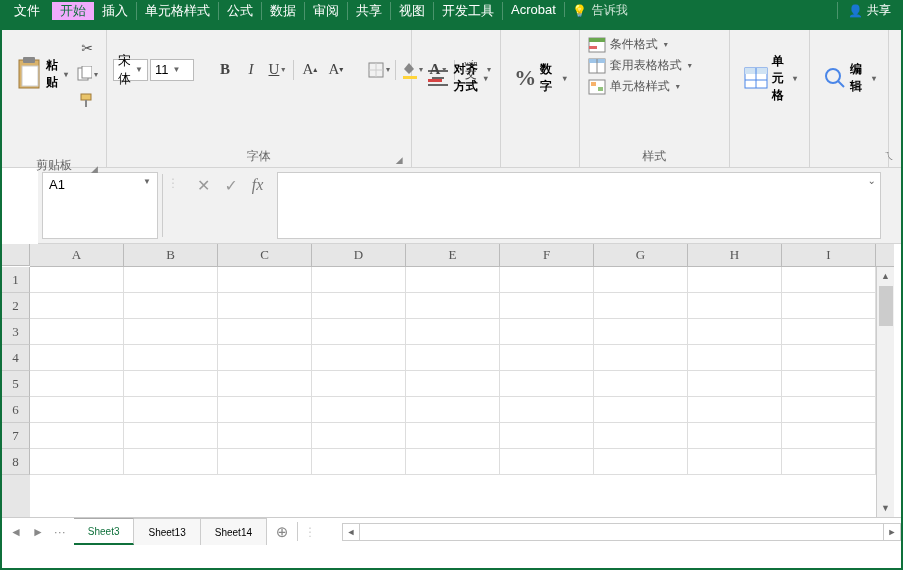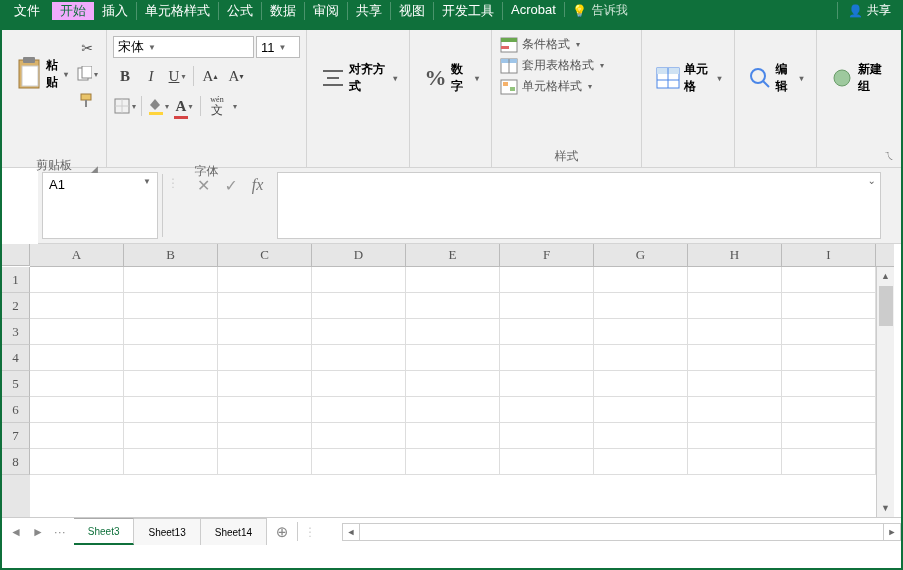--- a/index.html
+++ b/index.html
@@ -13,21 +13,21 @@
 .share { display: flex; align-items: center; gap: 4px; padding: 0 10px; border-left: 1px solid rgba(255,255,255,0.25); }
 .ribbon { background: #f1f1f1; border-bottom: 1px solid #d4d4d4; height: 138px; display: flex; position: relative; }
 .group { border-right: 1px solid #d4d4d4; display: flex; flex-direction: column; padding: 4px 6px 0; }
 .group-body { flex: 1; display: flex; }
 .group-label { text-align: center; font-size: 12px; color: #666; padding: 2px 0; position: relative; margin-top: 41px; }
 .launcher { position: absolute; right: 2px; bottom: 2px; font-size: 9px; color: #888; cursor: pointer; }
 .vbtn { display: flex; flex-direction: row; align-items: center; justify-content: flex-end; padding: 2px 6px; cursor: pointer; font-size: 12px; gap: 2px; font-weight: bold; }
 .vbtn .ic { width: 32px; height: 38px; display: flex; align-items: center; justify-content: center; }
 .side-col { display: flex; flex-direction: column; gap: 6px; padding: 4px 2px; }
 .small-ic { width: 22px; height: 20px; display: flex; align-items: center; justify-content: center; cursor: pointer; font-size: 14px; color: #555; }
-.font-box { display: flex; flex-direction: column; gap: 6px; padding: 2px 0; }
+.font-box { display: flex; flex-direction: row; gap: 19px; padding: 2px 0; }
 .row { display: flex; gap: 2px; align-items: center; }
 .combo { background: #fff; border: 1px solid #bbb; height: 22px; display: flex; align-items: center; padding: 0 4px; font-size: 13px; }
 .combo .arr { margin-left: 4px; font-size: 8px; color: #666; }
 .fb { width: 24px; height: 24px; display: flex; align-items: center; justify-content: center; cursor: pointer; font-size: 15px; font-family: "Times New Roman", serif; color: #444; position: relative; }
 .fb sup, .fb sub { font-size: 8px; }
 .collapse { position: absolute; right: 6px; bottom: 4px; font-size: 11px; color: #666; cursor: pointer; }
 .fbar { background: #f1f1f1; height: 76px; display: flex; border-bottom: 1px solid #d4d4d4; margin-left: 36px; }
 .namebox { width: 116px; background: #fff; border: 1px solid #ccc; margin: 4px; display: flex; align-items: flex-start; padding: 4px 6px; font-size: 13px; }
 .namebox .arr { margin-left: auto; font-size: 8px; color: #666; }
 .fx-btns { display: flex; align-items: flex-start; gap: 14px; padding: 8px 14px; color: #999; }
@@ -276,30 +276,20 @@
             </svg>
           </div>
         <span>编辑</span>
         <span class="caret">▾</span>
       </div>
     </div>
     <div class="group-label"></div>
   </div>
 
   <div class="group" style="border-right:none">
-    <div class="group-body">
-      <div class="vbtn">
-        <div class="ic">
-            <svg width="24" height="24">
-              <circle cx="12" cy="12" r="8" fill="#9ec99e" stroke="#6a9c6a"></circle>
-            </svg>
-          </div>
-        <span>新建组</span>
-      </div>
-    </div>
     <div class="group-label"></div>
   </div>
 
   <span class="collapse">ㄟ</span>
 </div>
 
 <div class="fbar">
   <div class="namebox">
     <span>A1</span>
     <span class="arr">▼</span>

